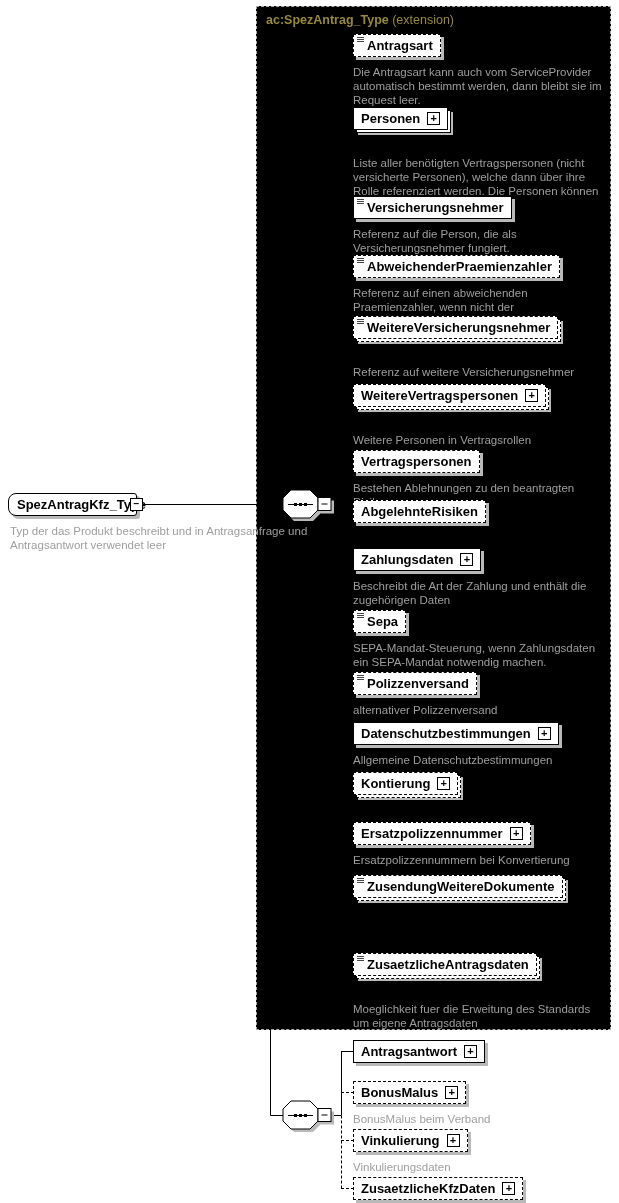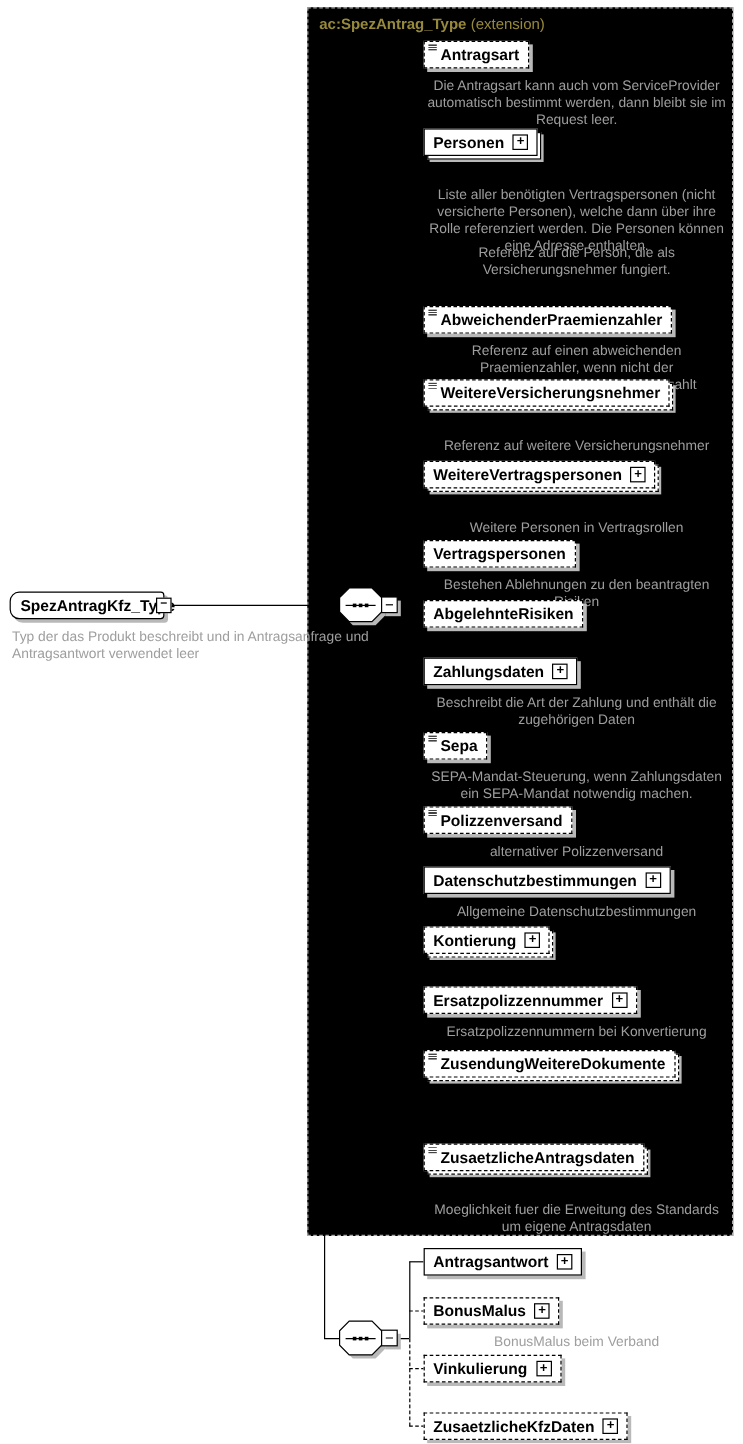--- a/index.html
+++ b/index.html
@@ -35,21 +35,21 @@
   .has-icon>.ebox{padding-left:13px;}
   .eicon{position:absolute;left:3px;top:2px;width:7px;height:5px;
          background:linear-gradient(to bottom,#444 1px,transparent 1px 2px,#444 2px 3px,transparent 3px 4px,#444 4px 5px);}
   .plus{display:inline-block;width:13px;height:13px;border:1px solid #000;background:#fff;
         margin-left:7px;box-sizing:border-box;font-size:11px;line-height:10px;font-weight:bold;
         text-align:center;}
   .chev{position:absolute;right:7px;top:calc(100% + 2px);width:5px;height:5px;
         border-right:1px solid #000;border-bottom:1px solid #000;transform:rotate(45deg);}
   .stacked>.ebox .chev{top:calc(100% + 4px);}
   .card{position:absolute;right:0;top:calc(100% + 9px);font-size:11px;color:#000;white-space:nowrap;}
-  .desc{margin-top:8px;width:255px;font-size:11.5px;line-height:14px;color:#9E9E9E;text-align:center;}
+  .desc{margin-top:8px;width:255px;font-size:11.5px;line-height:14px;color:#9E9E9E;}
   .stacked .desc{margin-top:26px;}
 </style>
 </head>
 <body>
 
 <div id="stage">
 
   <div class="extbox">
     <div class="exthead"><b>ac:SpezAntrag_Type</b><span> (extension)</span></div>
   </div>
@@ -131,20 +131,24 @@
     <div class="ebox">
         <span>Personen</span>
         <span class="plus">+</span>
         <span class="chev"></span>
         <span class="card">1..∞</span>
       </div>
     <div class="desc">Liste aller benötigten Vertragspersonen (nicht versicherte Personen), welche dann über ihre Rolle referenziert werden. Die Personen können eine Adresse enthalten.</div>
   </div>
 
   <div class="elem has-icon" style="top:196px">
+    <div class="ebox">
+        <span class="eicon"></span>
+        <span>Versicherungsnehmer</span>
+      </div>
     <div class="desc">Referenz auf die Person, die als Versicherungsnehmer fungiert.</div>
   </div>
 
   <div class="elem optional has-icon" style="top:255px">
     <div class="ebox">
         <span class="eicon"></span>
         <span>AbweichenderPraemienzahler</span>
       </div>
     <div class="desc">Referenz auf einen abweichenden Praemienzahler, wenn nicht der Verisicherungsnehmer die Prämie zahlt</div>
   </div>
@@ -268,20 +272,21 @@
         <span class="plus">+</span>
       </div>
     <div class="desc">BonusMalus beim Verband</div>
   </div>
 
   <div class="elem optional" style="top:1129px">
     <div class="ebox">
         <span>Vinkulierung</span>
         <span class="plus">+</span>
       </div>
+    <div class="desc">Vinkulierungsdaten</div>
   </div>
 
   <div class="elem optional" style="top:1177px">
     <div class="ebox">
         <span>ZusaetzlicheKfzDaten</span>
         <span class="plus">+</span>
       </div>
   </div>
 
 </div>

